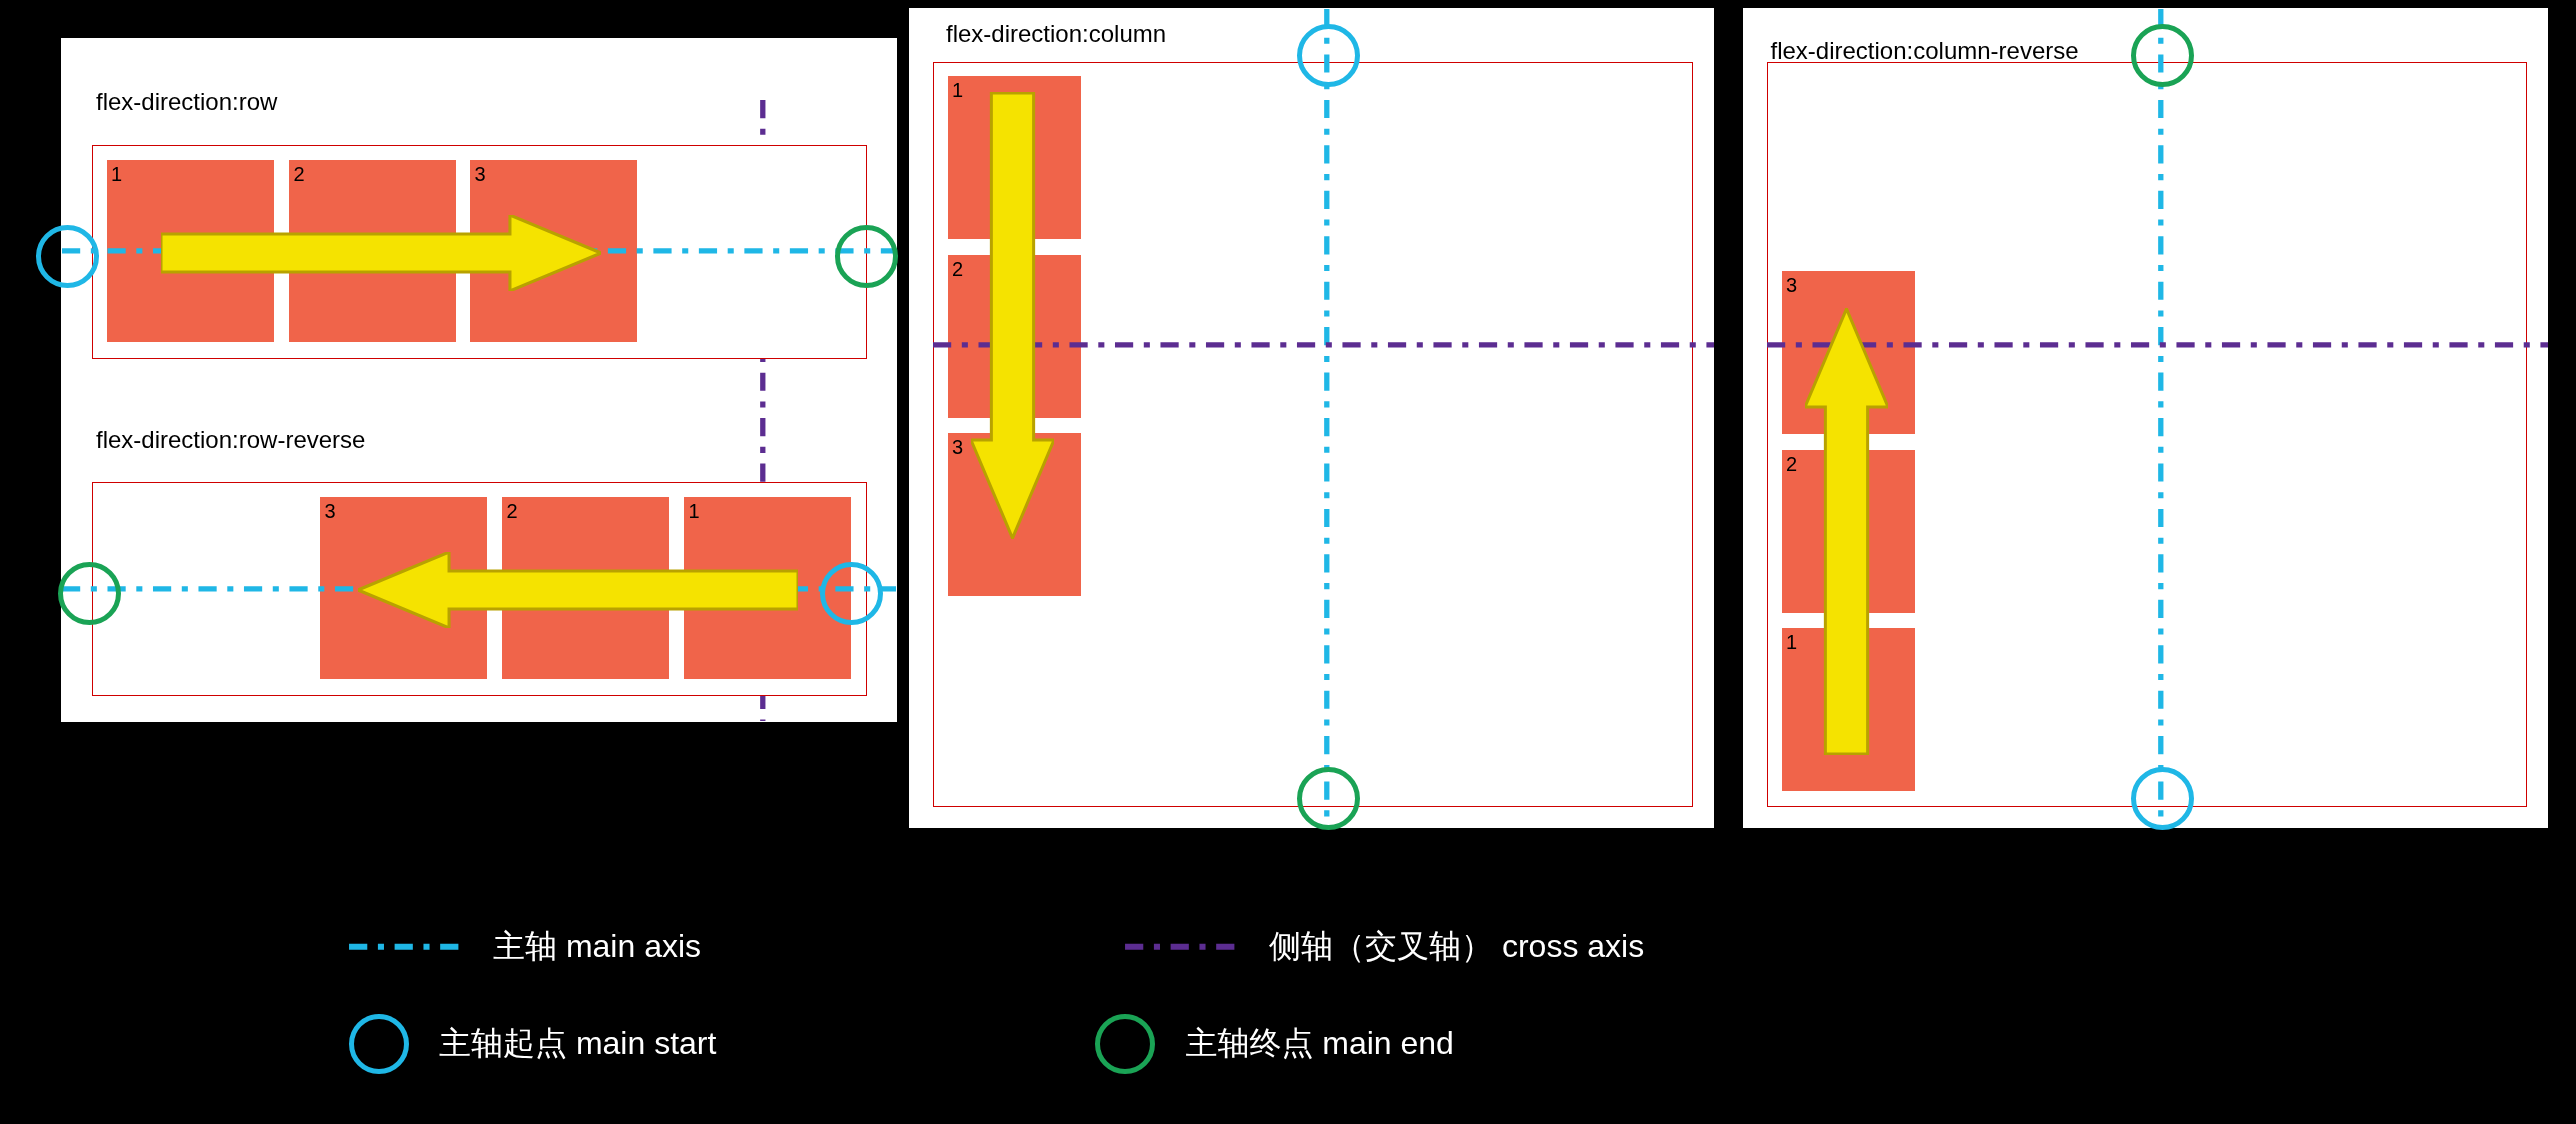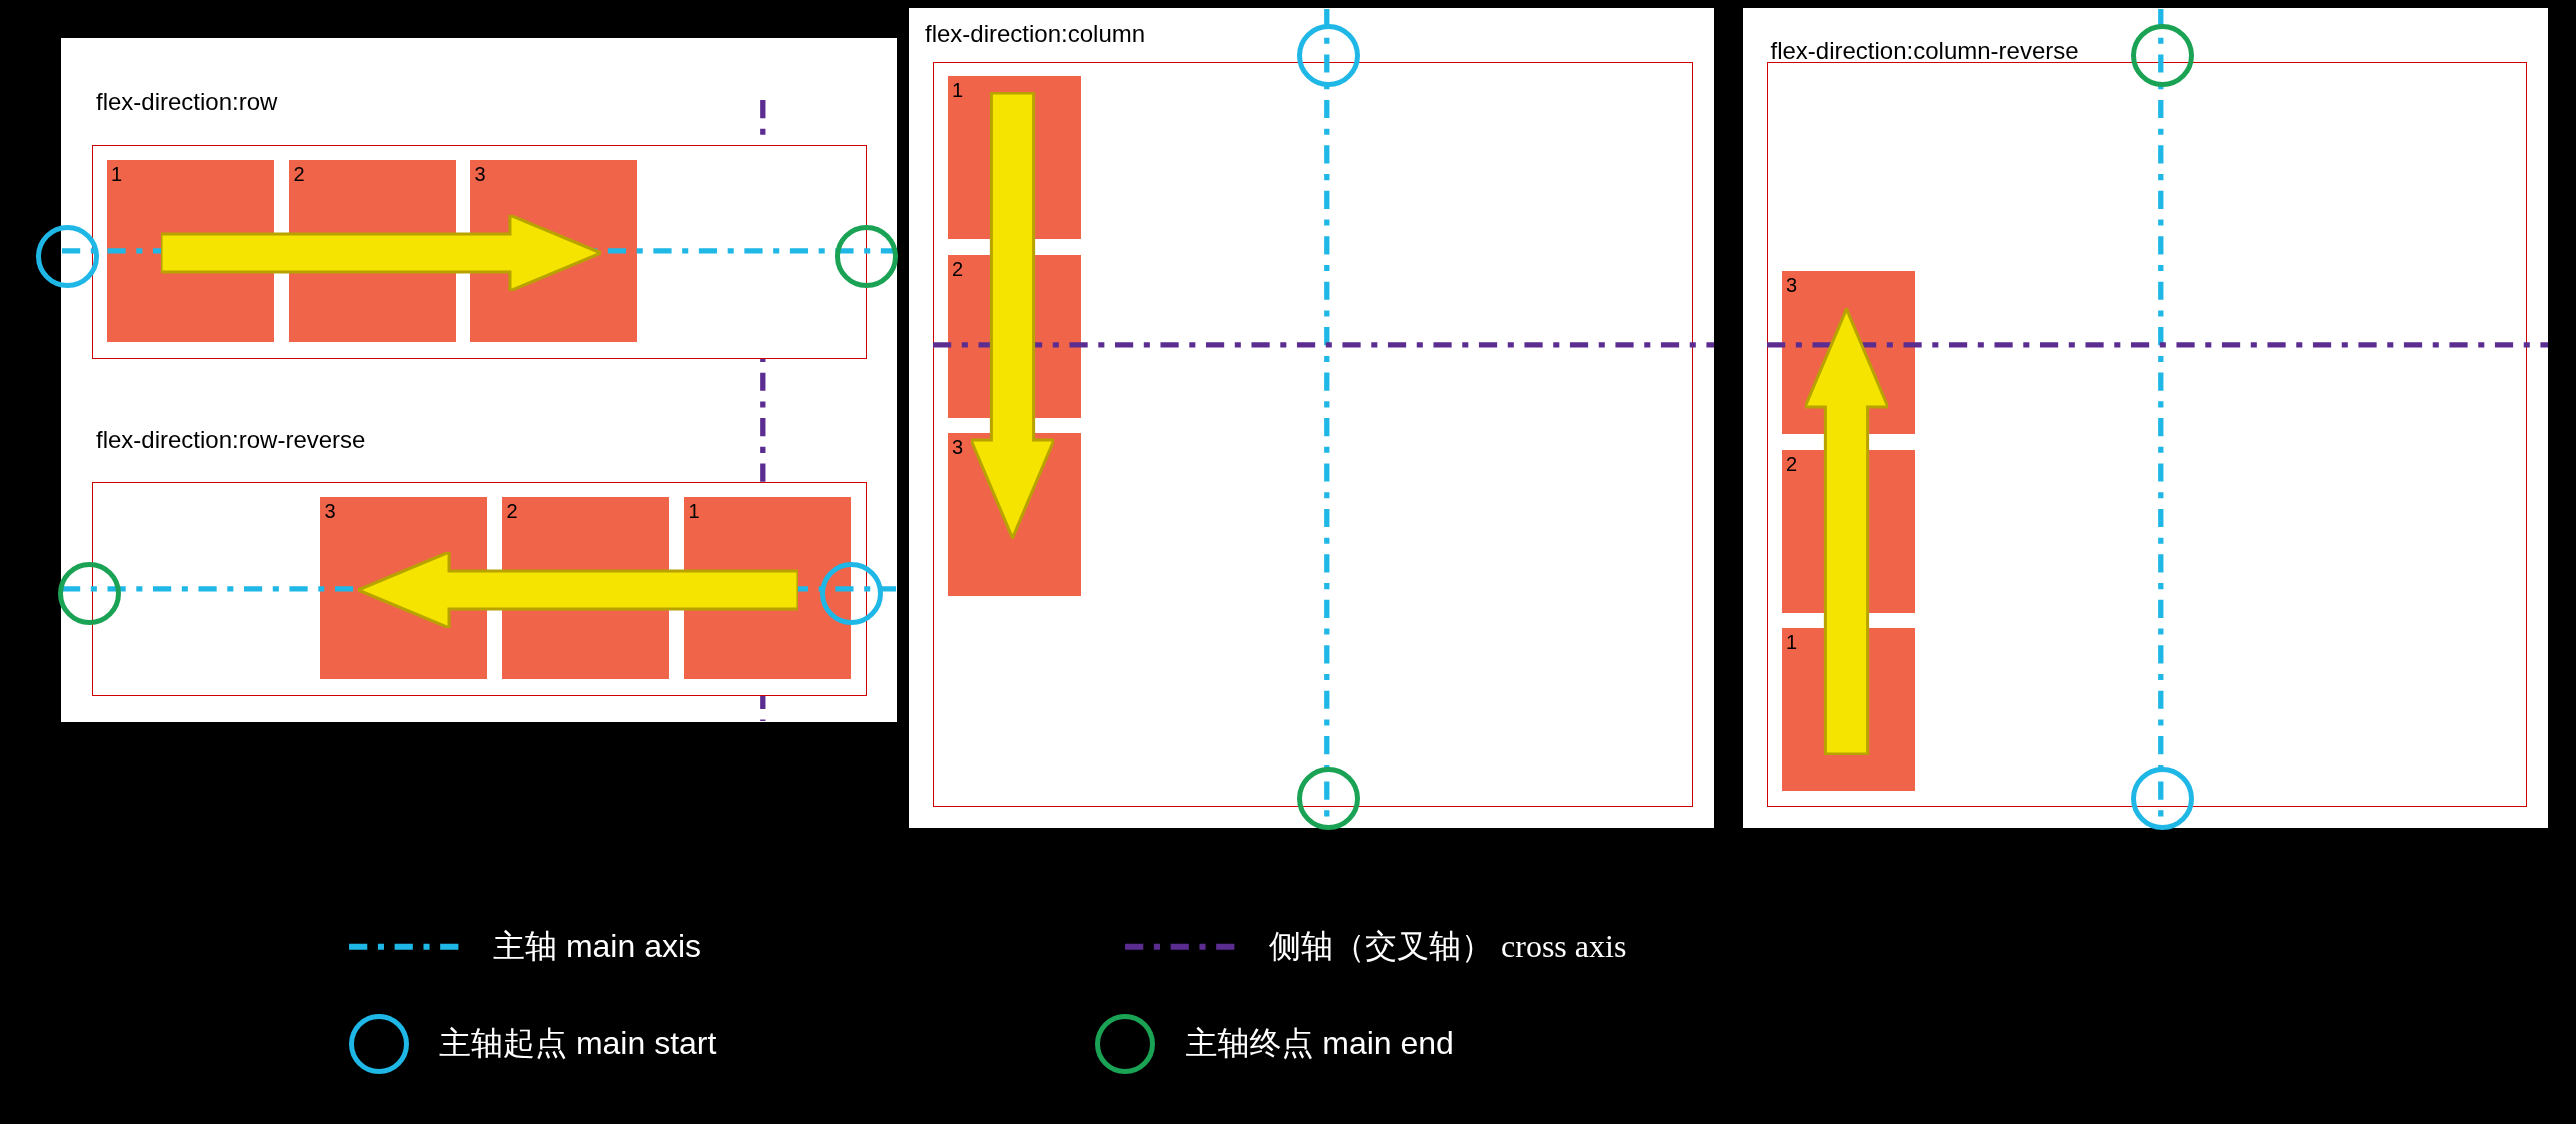--- a/index.html
+++ b/index.html
@@ -77,21 +77,21 @@
     <svg class="arrow" style="left:296px;top:513px;width:440px;height:76px;" viewBox="0 0 580 100">
       <polygon points="580,25 120,25 120,0 0,50 120,100 120,75 580,75" fill="#f5e300" stroke="#b8a200" stroke-width="4"></polygon>
     </svg>
 
     <div class="circle" style="left:-3.8px;top:523px;width:53px;height:53px;border:5.3px solid #1aa355;"></div>
     <div class="circle" style="left:758px;top:523px;width:53px;height:53px;border:5.3px solid #1fb7e6;"></div>
   </div>
 
   <div class="panel" style="left:909px;top:7.6px;width:803px;height:818px;">
 
-    <div class="title" style="left:15px;top:11.4px;">flex-direction:column</div>
+    <div class="title" style="left:36px;top:11.4px;">flex-direction:column</div>
 
     <div class="box" style="left:23px;top:53px;width:758px;height:743px;">
       <div class="item" style="left:13.6px;top:13.6px;width:133px;height:163px;">
         <span>1</span>
       </div>
       <div class="item" style="left:13.6px;top:192px;width:133px;height:163px;">
         <span>2</span>
       </div>
       <div class="item" style="left:13.6px;top:370px;width:133px;height:163px;">
         <span>3</span>
@@ -145,21 +145,21 @@
   </div>
 
   <div class="legend" style="top:925px;">
     <div class="legend-row" style="margin-bottom:45px;">
       <div class="legend-item">
         <svg width="114" height="7.6" viewBox="0 0 150 10">
           <line x1="0" y1="5" x2="150" y2="5" stroke="#1fb7e6" stroke-width="8" stroke-dasharray="24 14 8 14"></line>
         </svg>
         <span class="legend-label">主轴 main axis</span>
       </div>
-      <div class="legend-item" style="margin-left:227px;font-family:Liberation Serif, serif;">
+      <div class="legend-item" style="margin-left:227px;">
         <svg width="114" height="7.6" viewBox="0 0 150 10">
           <line x1="0" y1="5" x2="150" y2="5" stroke="#5c2d91" stroke-width="8" stroke-dasharray="24 14 8 14"></line>
         </svg>
         <span class="legend-label">侧轴（交叉轴） cross axis</span>
       </div>
     </div>
     <div class="legend-row">
       <div class="legend-item">
         <span style="display:inline-block;width:50px;height:50px;border:5.3px solid #1fb7e6;border-radius:50%;"></span>
         <span class="legend-label">主轴起点 main start</span>

